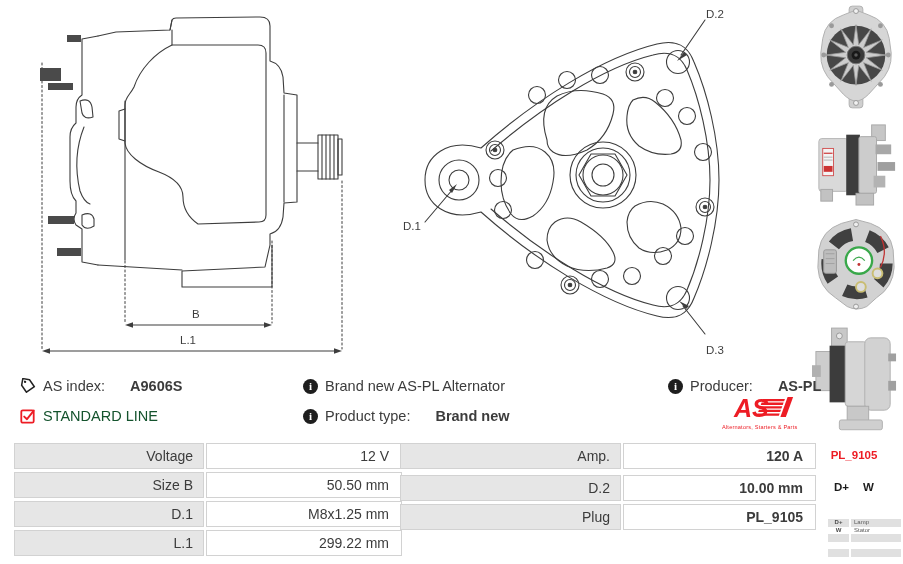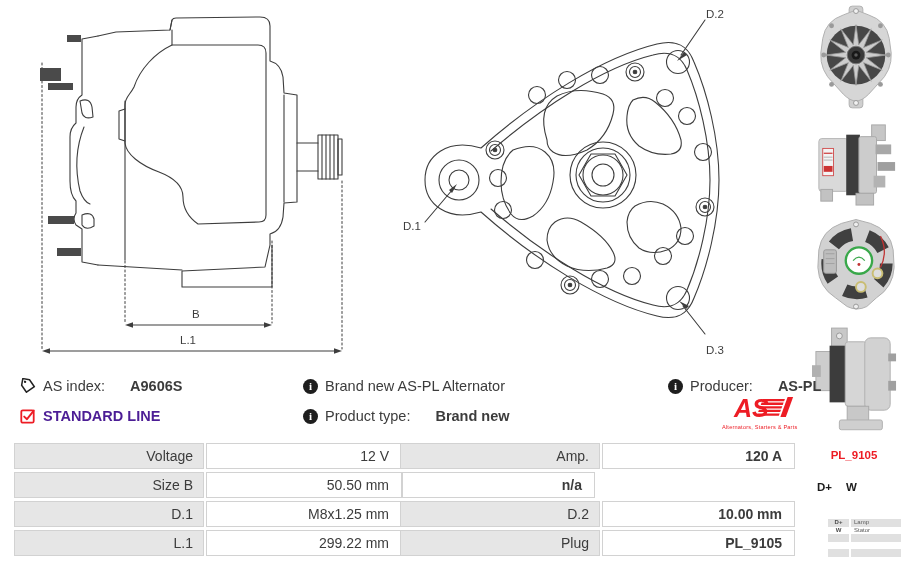--- a/index.html
+++ b/index.html
@@ -15,43 +15,43 @@
 
   
   .info-item { position: absolute; display: flex; align-items: flex-end; gap: 7px;
     font-size: 14.5px; white-space: nowrap; }
   .info-item b { margin-left: 18px; }
   .info-icon { width: 15px; height: 15px; border-radius: 50%; background: #1e1e1e;
     color: #fff; display: inline-flex; align-items: center; justify-content: center;
     flex: 0 0 15px; font-family: "Liberation Serif", serif; font-weight: bold;
     font-size: 11px; line-height: 1; }
   .info-icon::before { content: "i"; }
-  .red-text { color: #4c1d95; font-weight: bold; }
+  .red-text { color: #14532d; font-weight: normal; }
 
   .as-logo { position: absolute; width: 72px; text-align: center; }
   .logo-caption { font-size: 5.6px; color: #ed1c24; letter-spacing: 0.2px;
     margin-top: 0px; white-space: nowrap; }
 
   
   .spec-half { position: absolute; }
   .spec-row { display: flex; margin-bottom: 3px; }
   .cell { height: 26px; line-height: 24px; font-size: 14px; border: 1px solid #d2d2d2;
     text-align: right; }
   .cell.label { background: #e6e6e6; padding-right: 10px; }
   .cell.value { background: #ffffff; padding-right: 12px; margin-left: 2px; }
   .spec-left .cell.label  { width: 190px; }
   .spec-left .cell.value  { width: 196px; padding-left: 33px; }
-  .spec-right .cell.label { width: 200px; }
+  .spec-right .cell.label { width: 221px; }
   .spec-right .cell.value { width: 193px; font-weight: bold; }
 
   
   .plug-code { position: absolute; left: 810px; top: 449px; width: 88px;
     text-align: center; font-size: 11.5px; font-weight: bold; color: #ed1c24; }
   .plug-terminals { position: absolute; left: 810px; top: 481px; width: 88px;
-    font-size: 11.5px; font-weight: bold; color: #1d1d1d; }
+    text-align: center; font-size: 11.5px; font-weight: bold; color: #1d1d1d; }
   .plug-terminals span { margin: 0 7px; }
   .pin-table { position: absolute; left: 828px; top: 519px; width: 74px; }
   .pin-row { display: flex; height: 7.6px; }
   .pin-row.gray .pin-cell, .pin-row.gray .desc-cell { background: #e0e0e0; }
   .pin-cell { width: 21px; font-size: 6px; font-weight: bold; color: #4a4a4a;
     text-align: center; line-height: 7.6px; }
   .desc-cell { width: 50px; margin-left: 2px; font-size: 6px; color: #5a5a5a;
     padding-left: 3px; line-height: 7.6px; }
 </style>
 </head>
@@ -327,21 +327,20 @@
     <div class="cell value">299.22 mm</div>
   </div>
 </div>
 
 <div class="spec-half spec-right" style="left:400px; top:443px">
   <div class="spec-row">
     <div class="cell label">Amp.</div>
     <div class="cell value">120 A</div>
   </div>
   <div class="spec-row">
-    <div class="cell value">n/a</div>
   </div>
   <div class="spec-row">
     <div class="cell label">D.2</div>
     <div class="cell value">10.00 mm</div>
   </div>
   <div class="spec-row">
     <div class="cell label">Plug</div>
     <div class="cell value">PL_9105</div>
   </div>
 </div>

